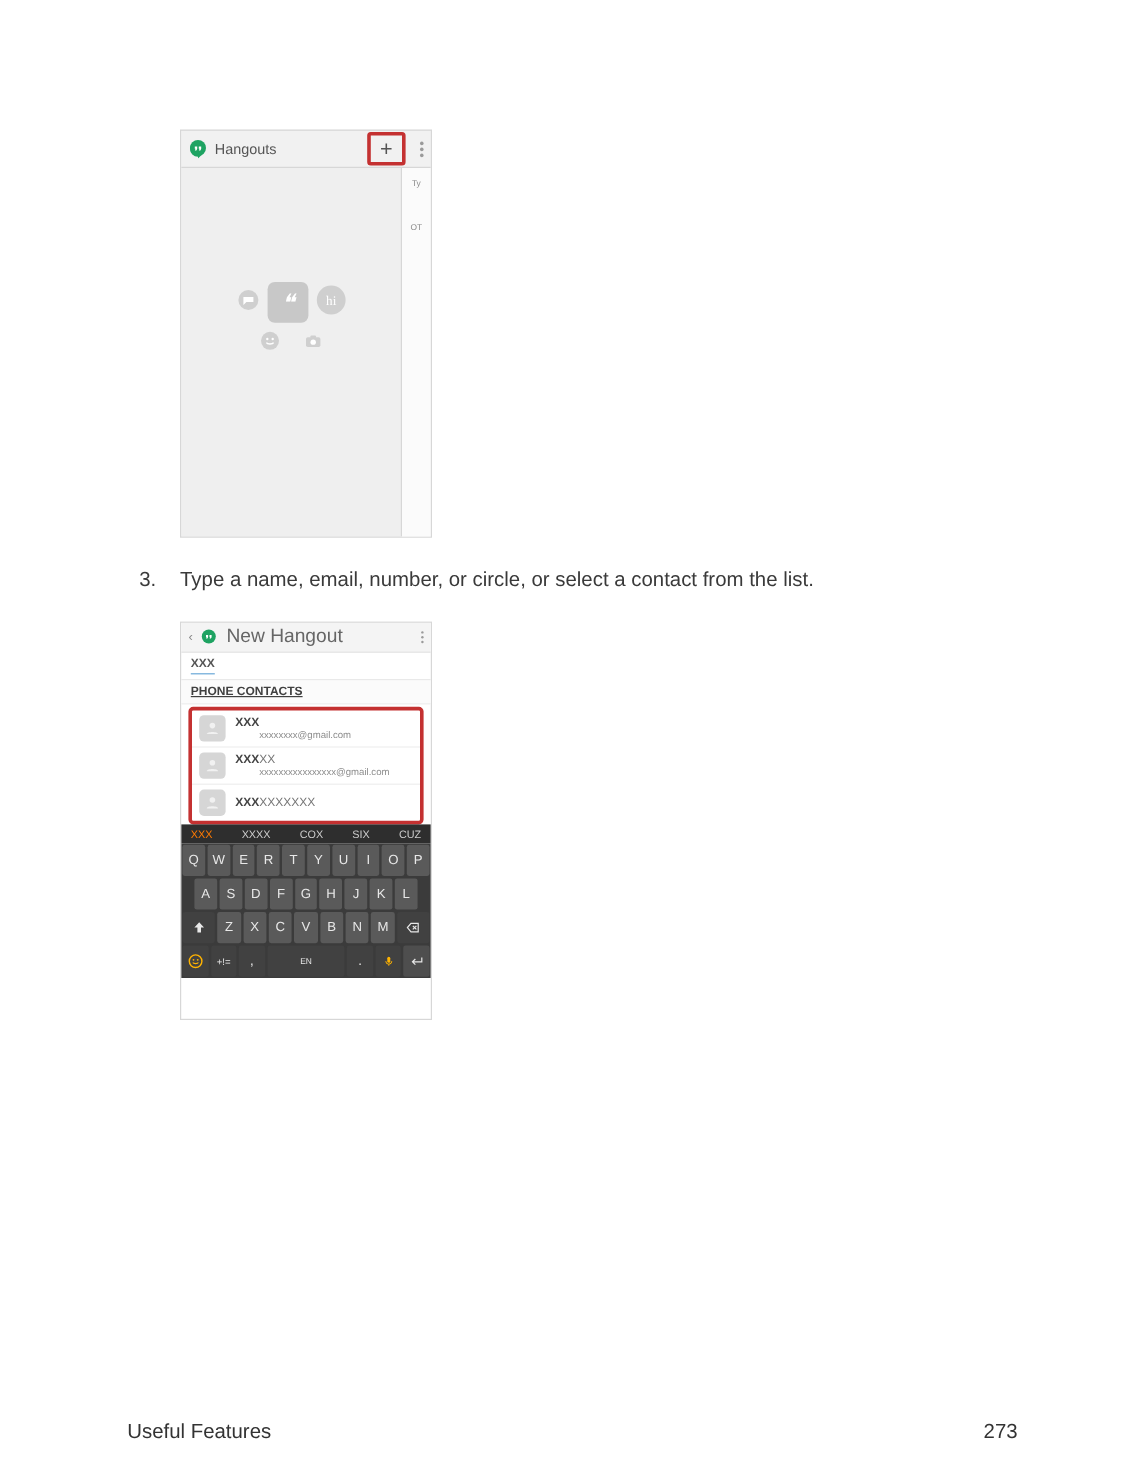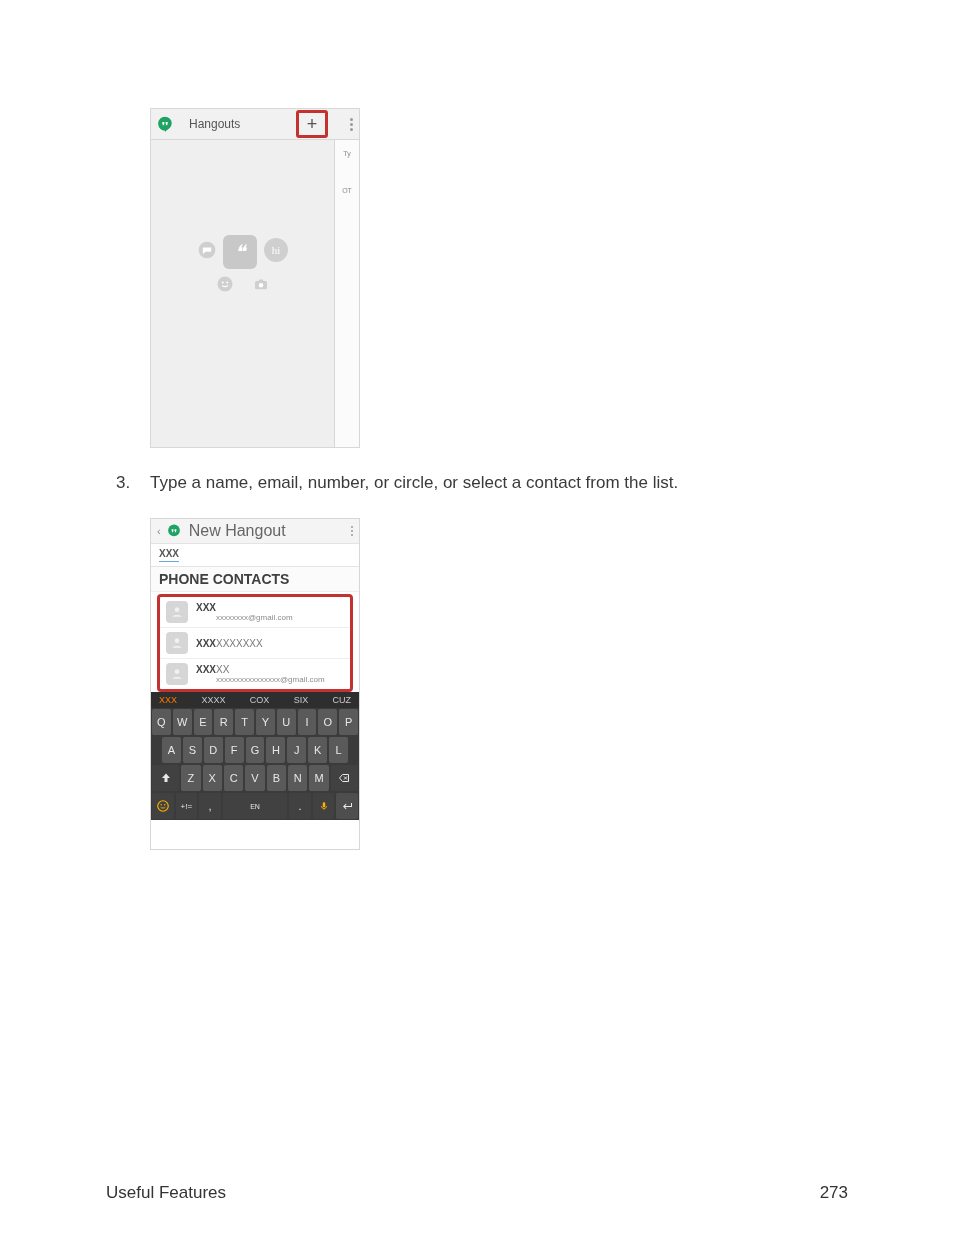--- a/index.html
+++ b/index.html
@@ -30,21 +30,21 @@
     left: 150px; top: 108px;
     width: 208px; height: 338px;
     border: 1px solid #d7d7d7;
     background: #ececec;
     overflow: hidden;
   }
   .shot1 .appbar {
     height: 30px; background: #f1f1f1;
     border-bottom: 1px solid #d7d7d7;
     display: flex; align-items: center; padding: 0 6px;
-    gap: 16px;
+    gap: 6px;
   }
   .hangouts-icon {
     width: 16px; height: 16px; flex: 0 0 16px;
   }
   .shot1 .appbar .title { font-size: 12px; color: #555; flex: 1; }
   .shot1 .plus {
     width: 26px; height: 22px;
     border: 3px solid #c43131; border-radius: 3px;
     display: flex; align-items: center; justify-content: center;
     color: #555; font-size: 18px; line-height: 1; margin-right: 6px;
@@ -91,22 +91,22 @@
   .shot2 .appbar .menu-dots span { width: 2px; height: 2px; background: #9a9a9a; border-radius: 50%; }
 
   .shot2 .search {
     height: 22px; border-bottom: 1px solid #e4e4e4;
     padding: 0 8px; display: flex; align-items: center;
     font-size: 10px; color: #555; font-weight: bold;
   }
   .shot2 .search span { border-bottom: 1px solid #6aa8d8; padding-bottom: 2px; }
 
   .shot2 .section-hdr {
-    font-size: 14px; font-weight: bold; color: #404040;
-    padding: 4px 8px; background: #fbfbfb; border-bottom: 1px solid #eee;
+    font-size: 10px; font-weight: bold; color: #404040;
+    padding: 4px 8px; background: #fbfbfb; border-bottom: 1px solid #eee; text-decoration: underline;
   }
 
   .shot2 .contacts {
     border: 3px solid #c43131; border-radius: 4px;
     margin: 2px 6px 0 6px;
   }
   .shot2 .contact {
     display: flex; align-items: center; gap: 8px;
     padding: 4px 6px; border-top: 1px solid #eee;
   }
@@ -246,34 +246,34 @@
         </span>
       </div>
       <div class="contact">
         <span class="avatar">
           <svg width="14" height="14" viewBox="0 0 24 24">
               <circle cx="12" cy="8" r="4" fill="#f1f1f1"></circle>
               <path d="M4 20c0-4 16-4 16 0z" fill="#f1f1f1"></path>
             </svg>
         </span>
         <span>
-          <div class="cname"><span class="bold">XXX</span><span class="light">XXXXXXX</span></div>
-          <div class="cemail"></div>
+          <div class="cname"><span class="bold">XXX</span><span class="light">XX</span></div>
+          <div class="cemail">xxxxxxxxxxxxxxxx@gmail.com</div>
         </span>
       </div>
       <div class="contact">
         <span class="avatar">
           <svg width="14" height="14" viewBox="0 0 24 24">
               <circle cx="12" cy="8" r="4" fill="#f1f1f1"></circle>
               <path d="M4 20c0-4 16-4 16 0z" fill="#f1f1f1"></path>
             </svg>
         </span>
         <span>
-          <div class="cname"><span class="bold">XXX</span><span class="light">XX</span></div>
-          <div class="cemail">xxxxxxxxxxxxxxxx@gmail.com</div>
+          <div class="cname"><span class="bold">XXX</span><span class="light">XXXXXXX</span></div>
+          <div class="cemail"></div>
         </span>
       </div>
     </div>
 
     <div class="kbd-wrap">
       <div class="suggest">
         <span class="sel">XXX</span>
         <span>XXXX</span>
         <span>COX</span>
         <span>SIX</span>

